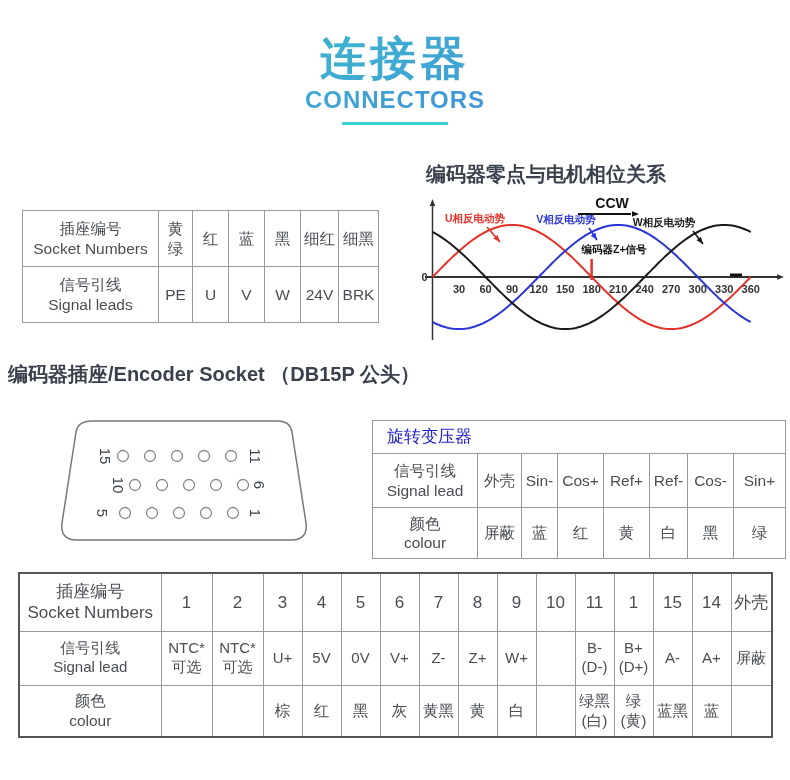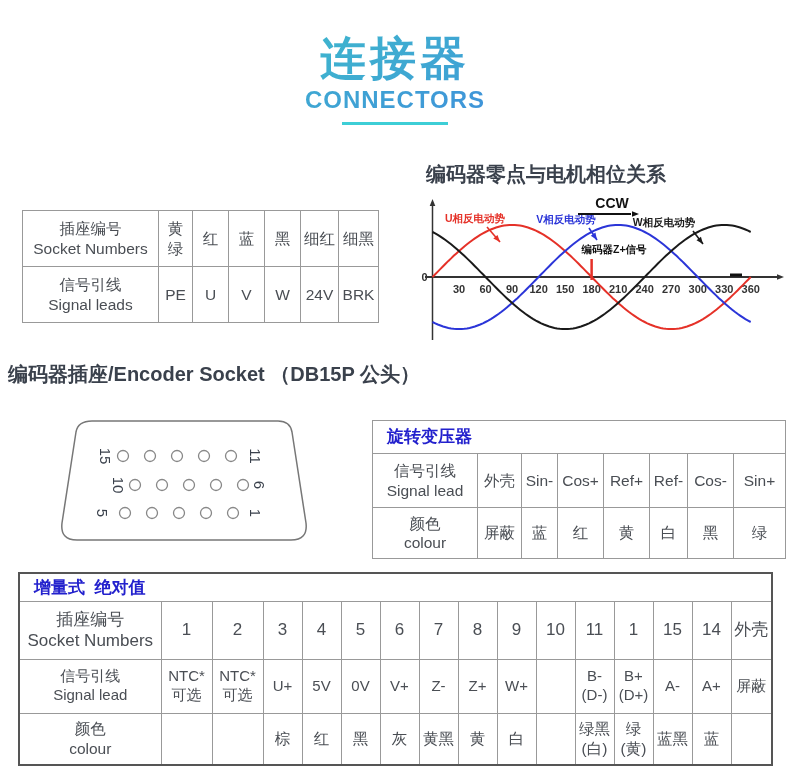--- a/index.html
+++ b/index.html
@@ -23,21 +23,21 @@
   .sec-heading { position:absolute; font-size:20px; font-weight:bold; color:#3a414c; }
   .h-power   { left:20px;  top:161px; }
   .h-phase   { left:426px; top:161px; }
   .h-encoder { left:8px;  top:361px; }
 
   
   table { border-collapse:collapse; table-layout:fixed; }
   td { border:1px solid #999; text-align:center; vertical-align:middle;
        font-size:15.5px; color:#4a4e54; line-height:1.25; overflow:hidden; }
   .pre { white-space:pre-line; }
-  .blue-head { color:#2321cd; font-weight:bold; font-size:17px; text-align:left;
+  .blue-head { color:#2321cd; font-weight:normal; font-size:17px; text-align:left;
                padding-left:14px; white-space:pre; }
 
   .power-table   { position:absolute; left:22px; top:210px; width:356px; }
   .power-table td{ height:56px; }
 
   .resolver-table { position:absolute; left:372px; top:420px; width:413px; }
   .resolver-table tr.r-title td { height:33px; }
   .resolver-table tr.r-sig td   { height:54px; }
   .resolver-table tr.r-col td   { height:51px; }
 
@@ -220,23 +220,20 @@
         <col style="width:39px">
         <col style="width:39px">
         <col style="width:39px">
         <col style="width:39px">
         <col style="width:39px">
         <col style="width:39px">
         <col style="width:39px">
         <col style="width:41px">
       </colgroup>
     <tbody>
-        <tr class="r-head">
-      <td colspan="16" class="blue-head">增量式  绝对值</td>
-    </tr>
     <tr class="r-num">
       <td class="pre">插座编号
 Socket Numbers</td>
     <td class="pre">1</td>
           <td class="pre">2</td>
           <td class="pre">3</td>
           <td class="pre">4</td>
           <td class="pre">5</td>
           <td class="pre">6</td>
           <td class="pre">7</td>

